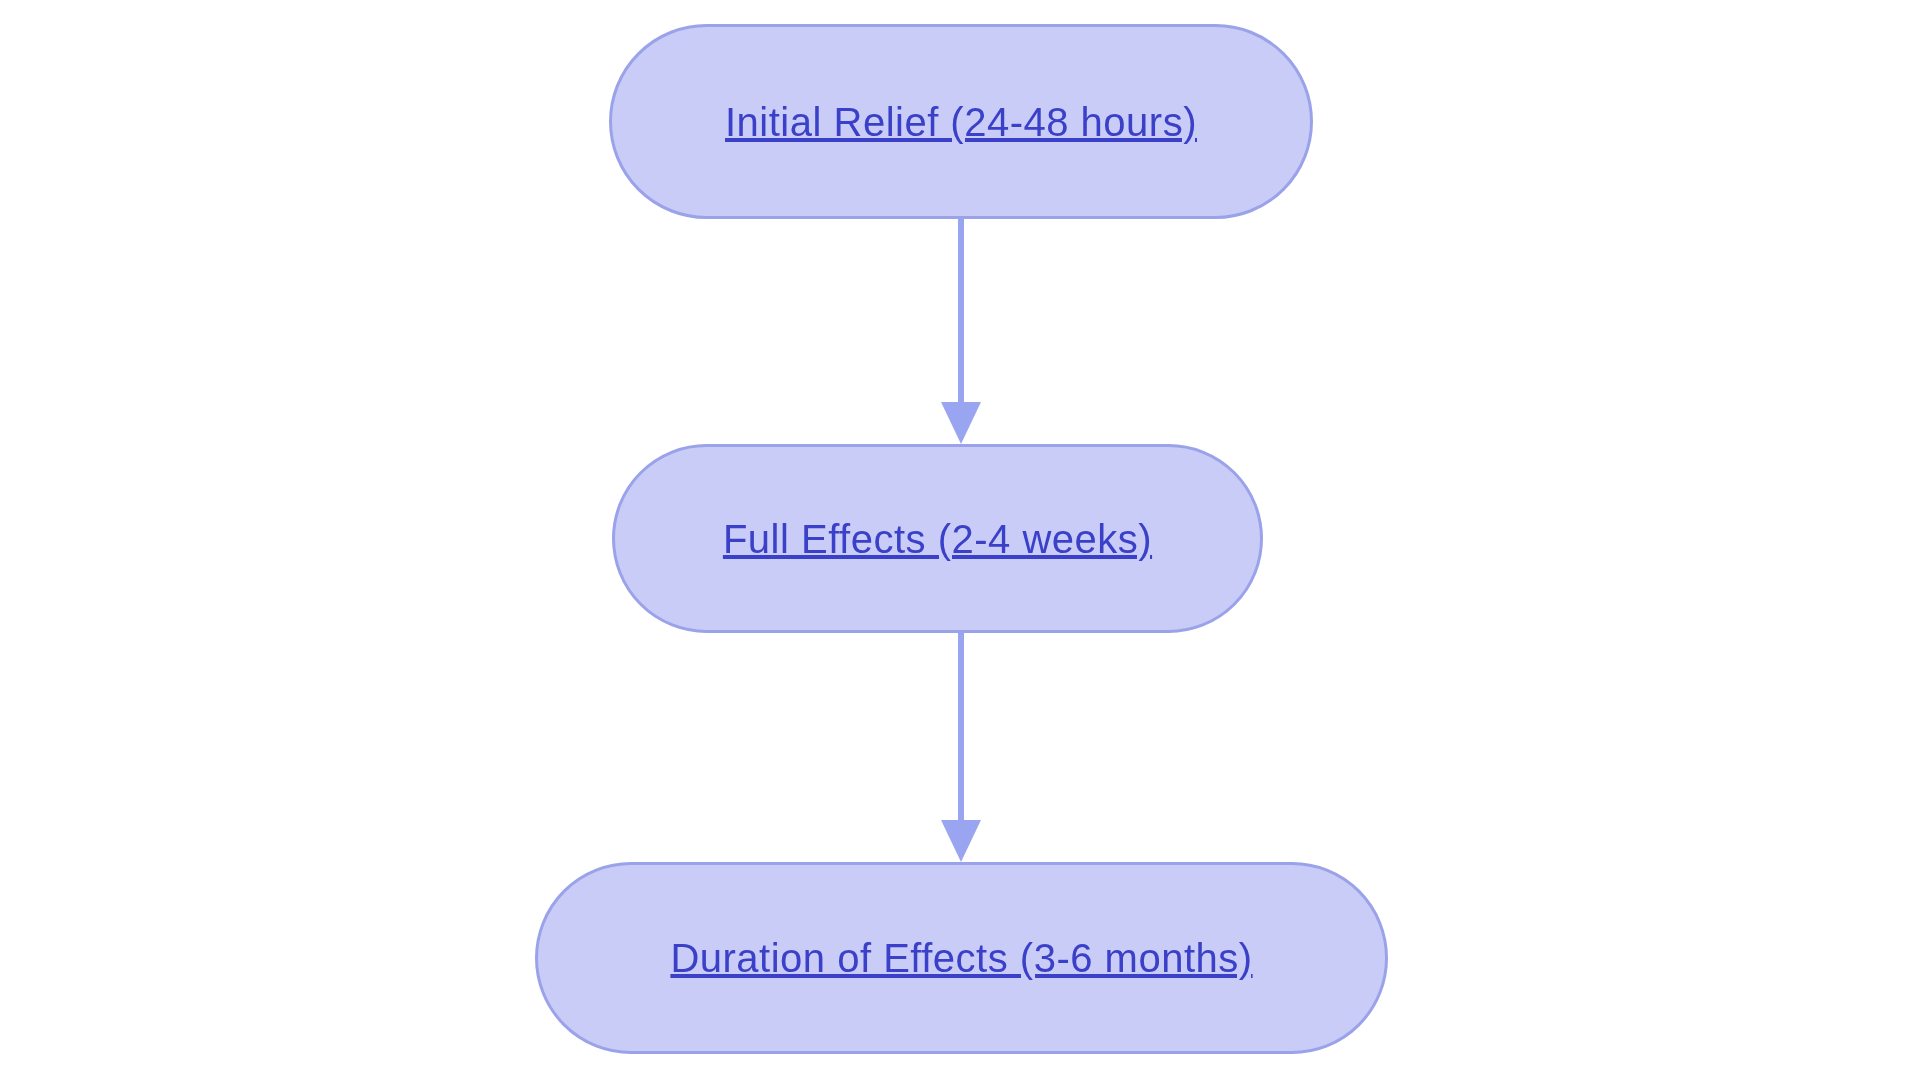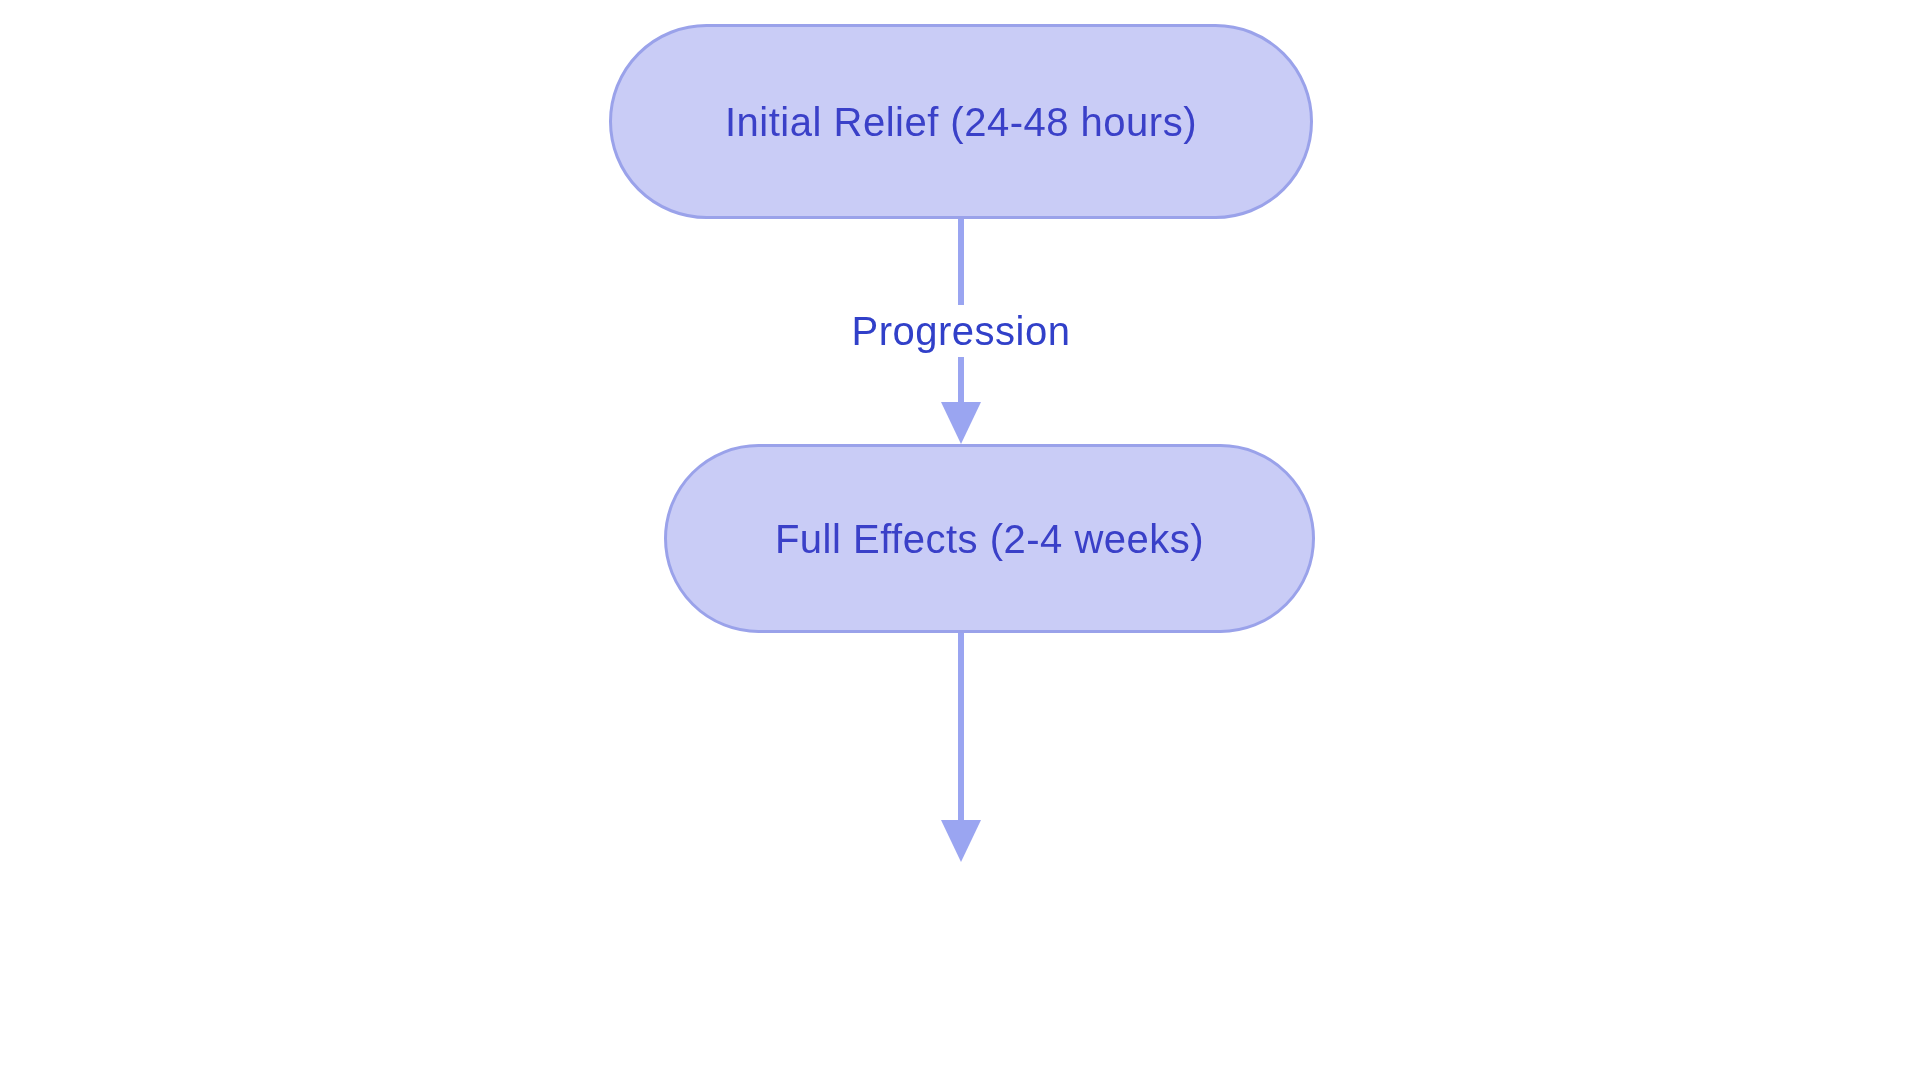--- a/index.html
+++ b/index.html
@@ -15,23 +15,24 @@
     font-family:"Liberation Sans", sans-serif;overflow:hidden;}
   .canvas{position:relative;width:1920px;height:1083px;background:var(--background);}
   .node{
     position:absolute;
     background:var(--node-fill);
     border:3px solid var(--node-border);
     display:flex;align-items:center;justify-content:center;
     color:var(--node-text);
     font-size:40px;line-height:1.2;letter-spacing:.5px;
     white-space:nowrap;
+    text-decoration:underline;
   }
   .node1{left:609px;top:24px;width:704px;height:195px;border-radius:98px;}
-  .node2{left:664px;top:444px;width:651px;height:189px;border-radius:95px;}
+  .node2{left:612px;top:444px;width:651px;height:189px;border-radius:95px;}
   .node3{left:535px;top:862px;width:853px;height:192px;border-radius:96px;}
   .edge-line{
     position:absolute;left:958px;width:6px;background:var(--edge-color);
   }
   .line1{top:219px;height:184px;}
   .line2{top:633px;height:187px;}
   .arrowhead{position:absolute;left:940px;width:42px;height:42px;display:block;}
   .arrowhead polygon{fill:var(--edge-color);}
   .head1{top:402px;}
   .head2{top:820px;}
@@ -51,25 +52,27 @@
 <div class="canvas">
 
   <div class="node node1">
     <span class="node-label">Initial Relief (24-48 hours)</span>
   </div>
 
   <div class="edge-line line1"></div>
   <svg class="arrowhead head1" viewBox="0 0 42 42" aria-hidden="true">
     <polygon points="1,0 41,0 21,42"></polygon>
   </svg>
-  <div class="edge-label label1">Progression</div>
 
   <div class="node node2">
     <span class="node-label">Full Effects (2-4 weeks)</span>
   </div>
 
   <div class="edge-line line2"></div>
   <svg class="arrowhead head2" viewBox="0 0 42 42" aria-hidden="true">
     <polygon points="1,0 41,0 21,42"></polygon>
   </svg>
 
+  <div class="node node3">
+    <span class="node-label">Duration of Effects (3-6 months)</span>
+  </div>
 
 </div>
 
 </body></html>

